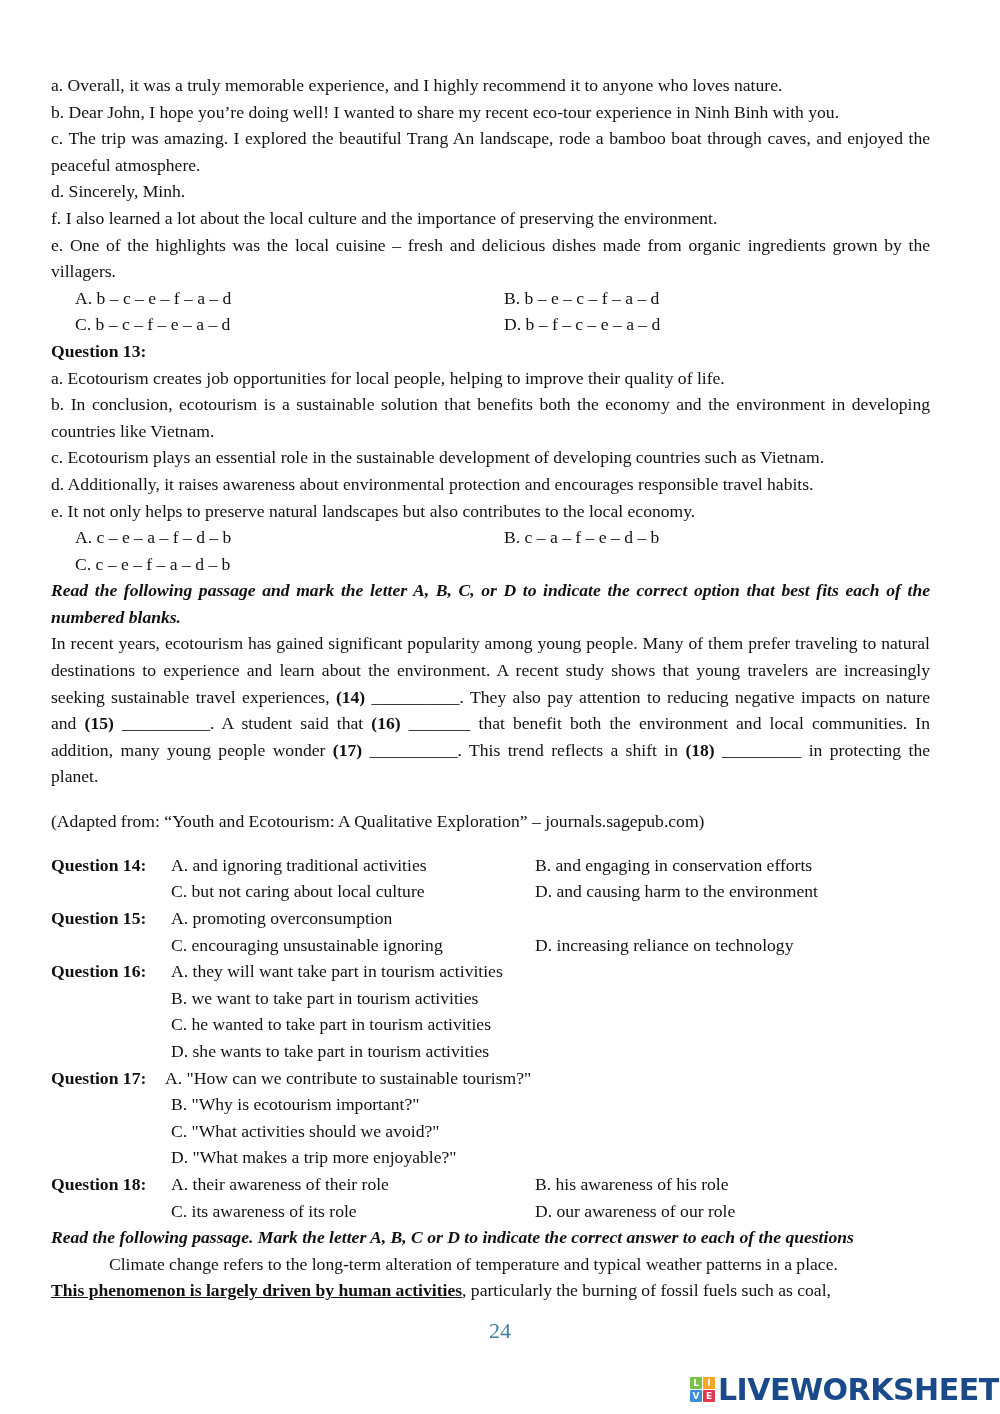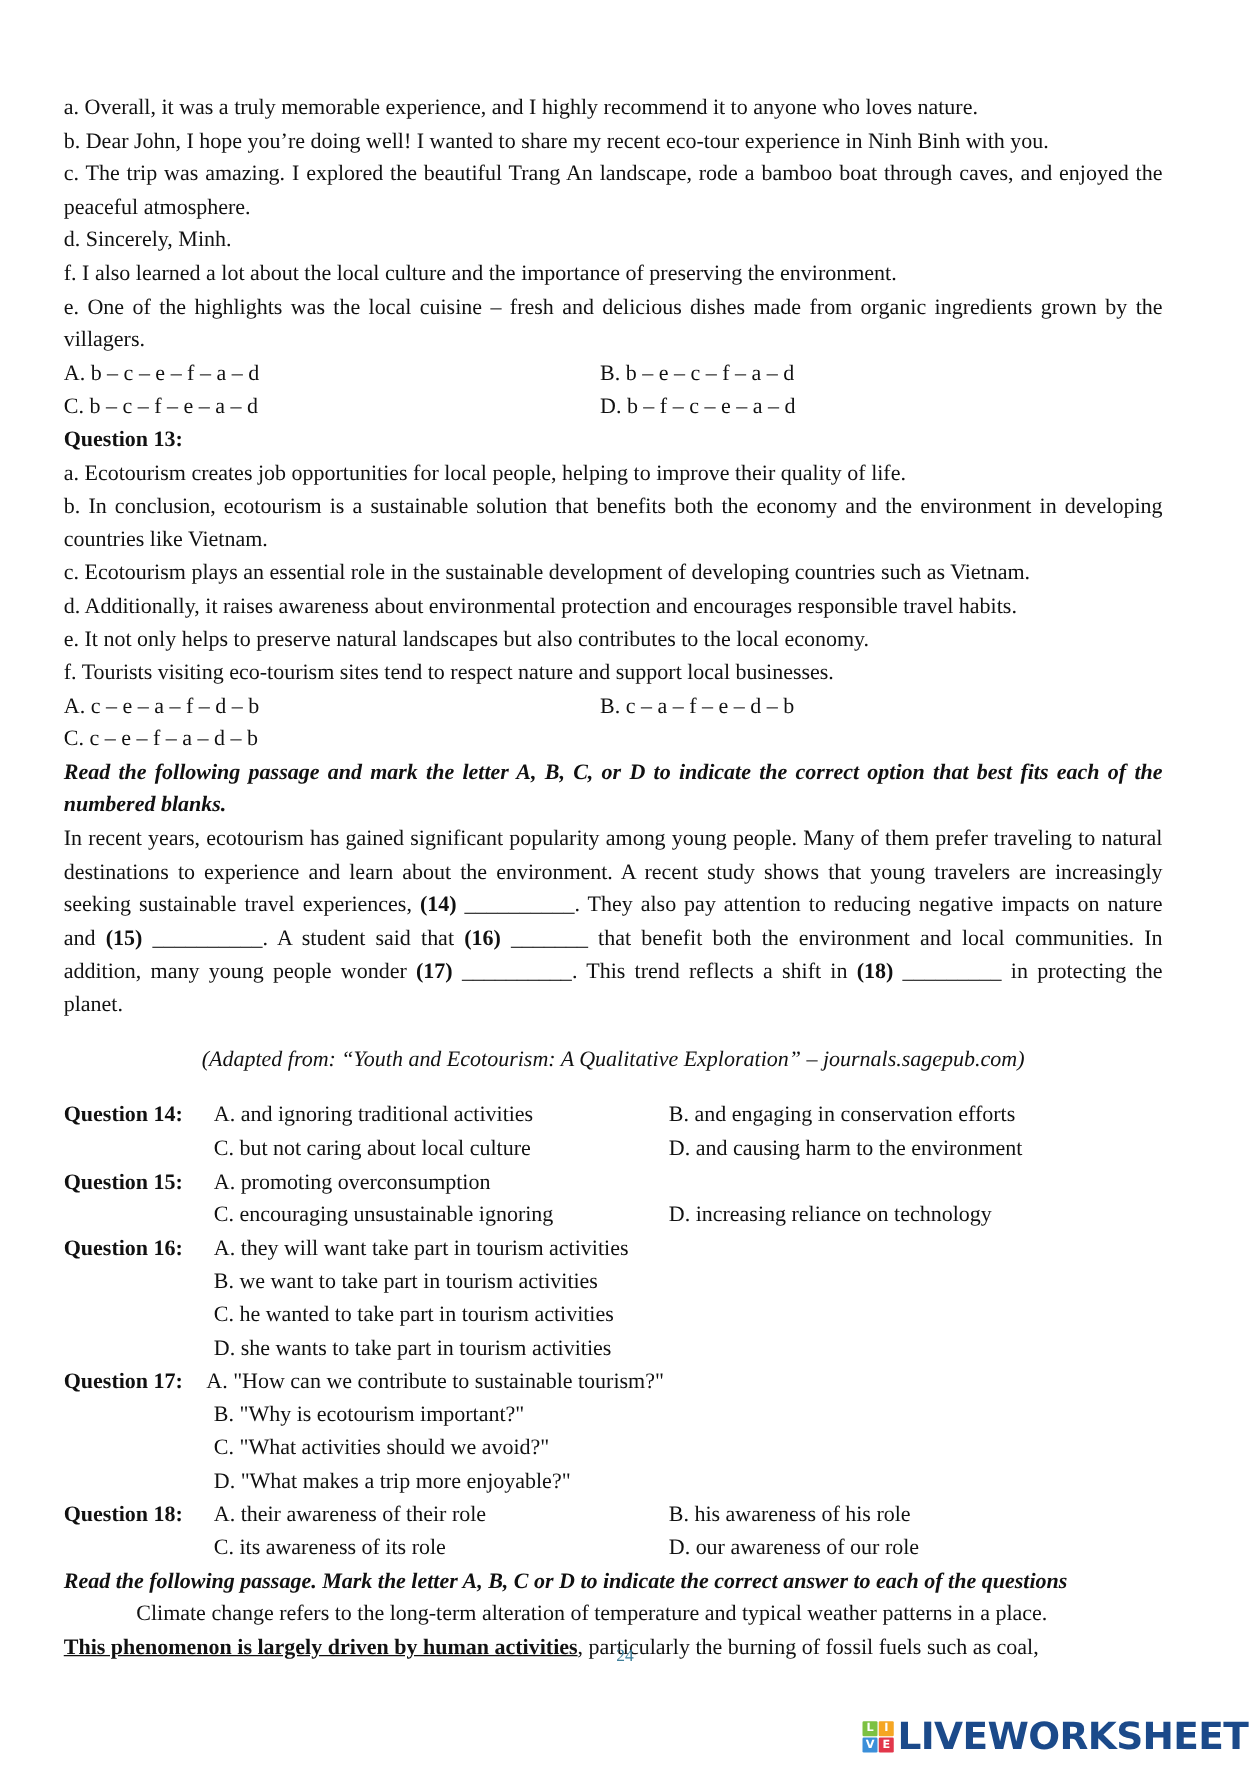--- a/index.html
+++ b/index.html
@@ -4,37 +4,37 @@
   <style>
     html, body { margin: 0; padding: 0; background: #ffffff; }
     body {
       width: 1000px; height: 1414px; position: relative; overflow: hidden;
       font-family: "Liberation Serif", serif; color: #111;
       font-size: 17.6px;
     }
     .page { position: absolute; left: 51px; top: 72px; width: 879px; }
     .ln { line-height: 26.6px; margin: 0; text-align: justify; }
     .ln.last { text-align-last: left; }
-    .two-col { display: flex; line-height: 26.6px; }
+    .two-col { display: flex; line-height: 26.6px; margin-left: 24px; }
     .two-col .c1 { width: 429px; }
     .two-col .c2 { flex: 1; }
     .bold { font-weight: bold; }
     .instr { font-weight: bold; font-style: italic; }
-    .src { font-style: italic; text-align: center; line-height: 26.6px; }
+    .src { text-align: left; line-height: 26.6px; }
     .q-row { display: flex; line-height: 26.6px; }
     .q-label { width: 120px; font-weight: bold; white-space: nowrap; }
     .q-label.narrow { width: 114px; }
     .q-opt-a { width: 364px; }
     .q-opt-b { flex: 1; }
     .q-opt-full { flex: 1; }
     .indent { text-indent: 58px; }
     .underline-bold { font-weight: bold; text-decoration: underline; margin-top: 13px; }
     .footer-page {
       position: absolute; top: 1318px; left: 0; width: 1000px; text-align: center;
-      color: #3f7f9a; font-size: 14px; font-family: "Liberation Serif", serif;
+      color: #3f7f9a; font-size: 22px; font-family: "Liberation Serif", serif;
     }
     .logo {
       position: absolute; left: 690px; top: 1372px; height: 34px;
       display: flex; align-items: center;
     }
     .logo-tiles {
       display: grid; grid-template-columns: 12px 12px; grid-template-rows: 12px 12px;
       gap: 1px; margin-right: 3px;
     }
     .tile {
@@ -68,21 +68,20 @@
     <span class="c1">C. b – c – f – e – a – d</span>
     <span class="c2">D. b – f – c – e – a – d</span>
   </div>
 
   <p class="ln bold">Question 13:</p>
   <p class="ln">a. Ecotourism creates job opportunities for local people, helping to improve their quality of life.</p>
   <p class="ln last">b. In conclusion, ecotourism is a sustainable solution that benefits both the economy and the environment in developing countries like Vietnam.</p>
   <p class="ln">c. Ecotourism plays an essential role in the sustainable development of developing countries such as Vietnam.</p>
   <p class="ln">d. Additionally, it raises awareness about environmental protection and encourages responsible travel habits.</p>
   <p class="ln">e. It not only helps to preserve natural landscapes but also contributes to the local economy.</p>
-  <p class="ln">f. Tourists visiting eco-tourism sites tend to respect nature and support local businesses.</p>
   <div class="two-col">
     <span class="c1">A. c – e – a – f – d – b</span>
     <span class="c2">B. c – a – f – e – d – b</span>
   </div>
   <div class="two-col">
     <span class="c1">C. c – e – f – a – d – b</span>
   </div>
 
   <p class="ln last instr">Read the following passage and mark the letter A, B, C, or D to indicate the correct option that best fits each of the numbered blanks.</p>
   <p class="ln last">

